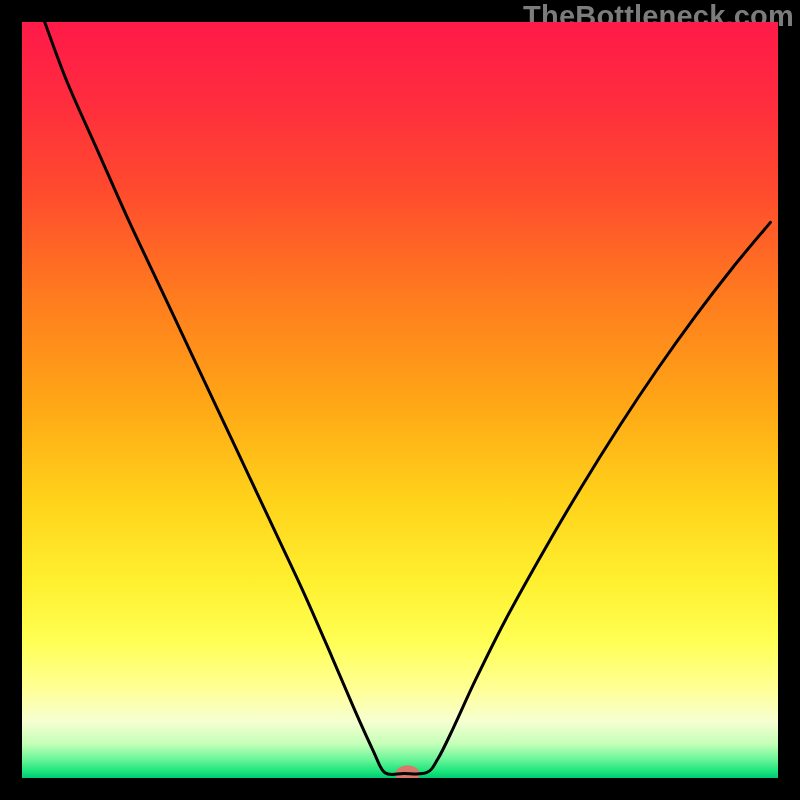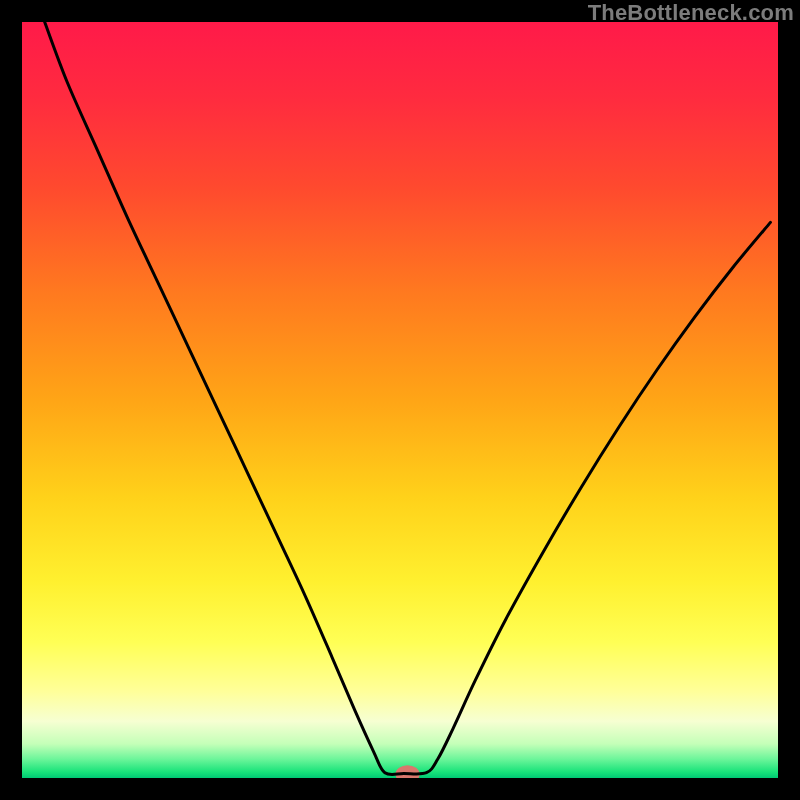--- a/index.html
+++ b/index.html
@@ -14,21 +14,21 @@
   .outer {
     position: relative;
     width: 800px;
     height: 800px;
     background: #000;
   }
   .attribution {
     position: absolute;
     top: 0;
     right: 6px;
-    font-size: 22px;
+    font-size: 29px;
     font-weight: 600;
     color: #7c7c7c;
     letter-spacing: 0.2px;
     user-select: none;
   }
   .plot {
     position: absolute;
     left: 22px;
     top: 22px;
     width: 756px;

